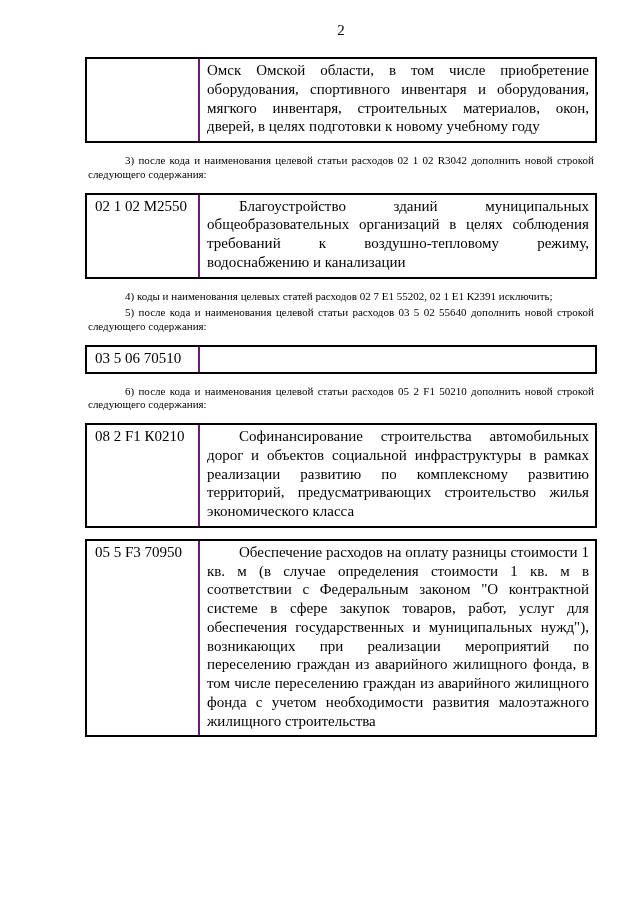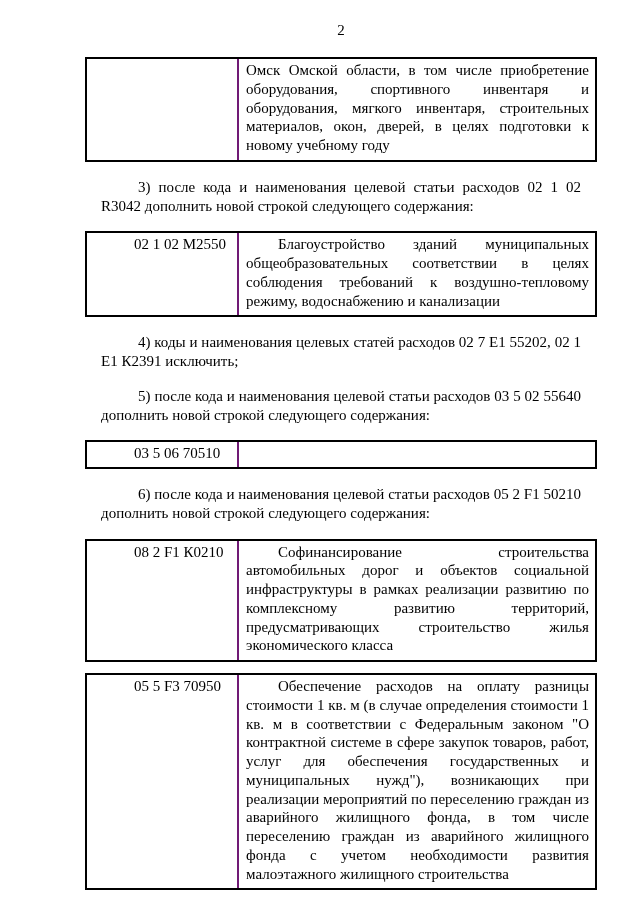--- a/index.html
+++ b/index.html
@@ -19,32 +19,31 @@
     width: 640px;
     height: 905px;
     padding: 22px 43px 10px 85px;
   }
   .page-number {
     text-align: center;
     font-size: 15px;
     margin-bottom: 18px;
   }
   .para {
-    font-size: 15px;
+    font-size: 11px;
     line-height: 1.25;
     text-align: justify;
     text-indent: 37px;
-    margin: 16px;
+    margin: 3px;
     font-family: Liberation Serif, serif;
   }
   .tbl {
     display: flex;
     border: 2px solid #000;
     margin: 11px 0;
-    padding-left: 39px;
   }
   .code-cell {
     width: 113px;
     flex: 0 0 113px;
     box-sizing: border-box;
     border-right: 2px solid #701a75;
     padding: 2px 4px 4px 8px;
     font-size: 15px;
     line-height: 1.25;
     white-space: nowrap;
@@ -69,21 +68,21 @@
 <div class="page">
   <div class="page-number">2</div>
   <div id="content">
       <div class="tbl">
         <div class="code-cell"></div>
         <div class="desc-cell no-indent">Омск Омской области, в том числе приобретение оборудования, спортивного инвентаря и оборудования, мягкого инвентаря, строительных материалов, окон, дверей, в целях подготовки к новому учебному году</div>
       </div>
       <p class="para">3) после кода и наименования целевой статьи расходов 02 1 02 R3042 дополнить новой строкой следующего содержания:</p>
       <div class="tbl">
         <div class="code-cell">02 1 02 М2550</div>
-        <div class="desc-cell">Благоустройство зданий муниципальных общеобразовательных соответствии в целях соблюдения требований к воздушно-тепловому режиму, водоснабжению и канализации</div>
+        <div class="desc-cell">Благоустройство зданий муниципальных общеобразовательных организаций в целях соблюдения требований к воздушно-тепловому режиму, водоснабжению и канализации</div>
       </div>
       <p class="para">4) коды и наименования целевых статей расходов 02 7 Е1 55202, 02 1 Е1 К2391 исключить;</p>
       <p class="para">5) после кода и наименования целевой статьи расходов 03 5 02 55640 дополнить новой строкой следующего содержания:</p>
       <div class="tbl">
         <div class="code-cell">03 5 06 70510</div>
       </div>
       <p class="para">6) после кода и наименования целевой статьи расходов 05 2 F1 50210 дополнить новой строкой следующего содержания:</p>
       <div class="tbl">
         <div class="code-cell">08 2 F1 К0210</div>
         <div class="desc-cell">Софинансирование строительства автомобильных дорог и объектов социальной инфраструктуры в рамках реализации развитию по комплексному развитию территорий, предусматривающих строительство жилья экономического класса</div>

